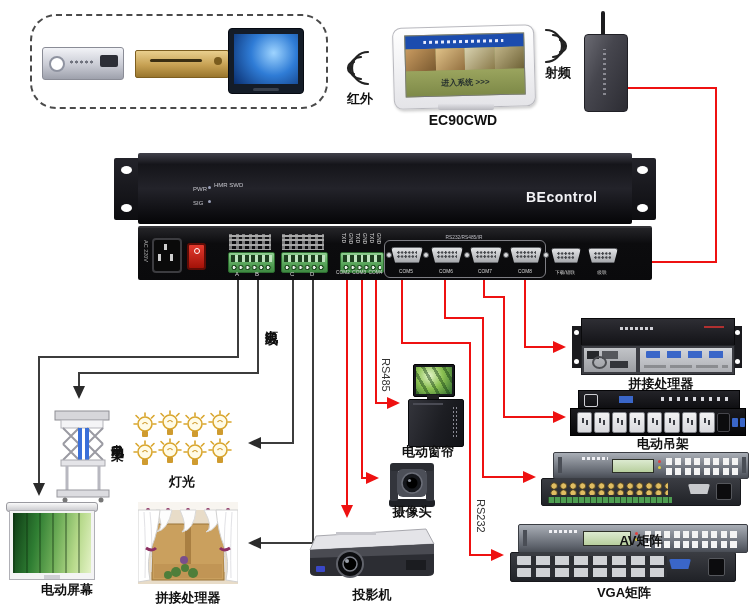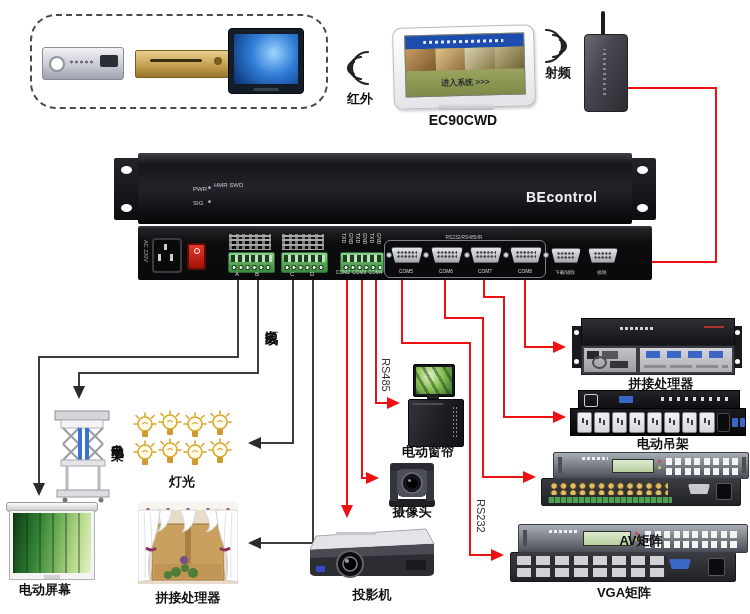--- a/index.html
+++ b/index.html
@@ -311,21 +311,21 @@
     <div class="abs" style="left:0;top:0;width:90px;height:8px;background:linear-gradient(180deg,#fafafa,#c8c8cc);
          border:1px solid #9a9aa0;border-radius:3px;"></div>
     <div class="abs" style="left:3px;top:8px;width:84px;height:68px;background:#f4f4f4;border:1px solid #b0b0b6;">
       <div class="abs" style="left:3px;top:2px;right:3px;bottom:6px;
            background:linear-gradient(100deg,#0e3a14 0%,#2e7d32 30%,#6fae58 55%,#b6d98a 78%,#e4f2c6 100%);">
         <div class="abs" style="inset:0;background-image:repeating-linear-gradient(90deg,rgba(10,40,10,.35) 0 2px,transparent 2px 13px);"></div>
       </div>
       <div class="abs" style="left:34px;bottom:0px;width:16px;height:4px;background:#cfcfd4;"></div>
     </div>
   </div>
-  <div class="lbl" style="left:5px;top:583px;width:80px;">电动屏幕</div>
+  <div class="lbl" style="left:13px;top:583px;width:80px;text-align:right;">电动屏幕</div>
 
   <svg class="abs" style="left:138px;top:502px;z-index:2;" width="100" height="82" viewBox="0 0 100 82">
     <rect x="0" y="0" width="100" height="82" fill="#e8dcc8"></rect>
     <rect x="14" y="22" width="72" height="56" fill="#caa05e" stroke="#9a7438"></rect>
     <rect x="44" y="24" width="12" height="40" fill="#b8judge" opacity="0"></rect>
     <rect x="47" y="22" width="6" height="44" fill="#a97f42"></rect>
     <rect x="16" y="62" width="68" height="14" fill="#c19555"></rect>
     <rect x="0" y="0" width="100" height="8" fill="#f8f5f0"></rect>
     <g fill="#8c2f62">
       <circle cx="10" cy="8" r="2"></circle>

